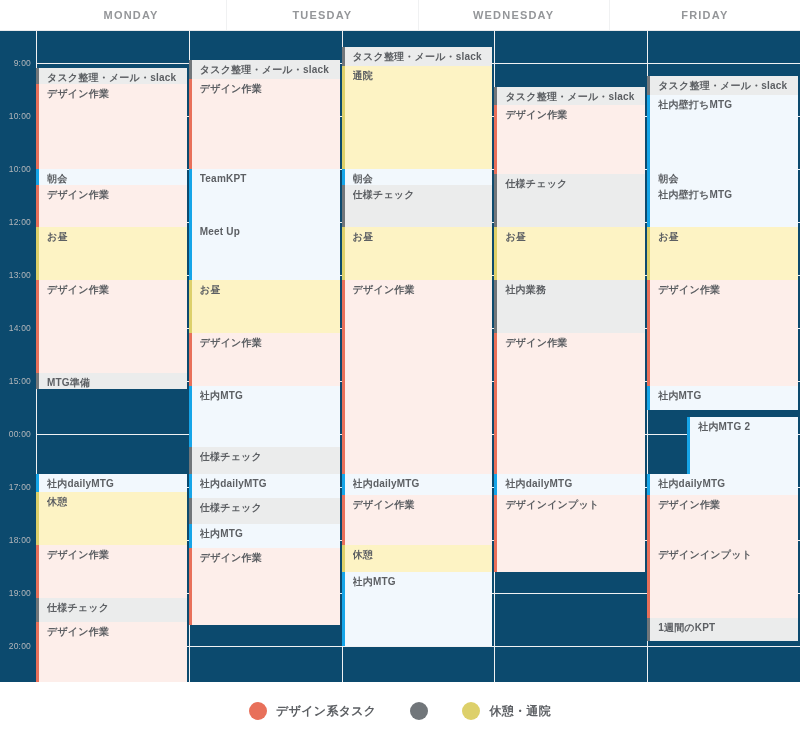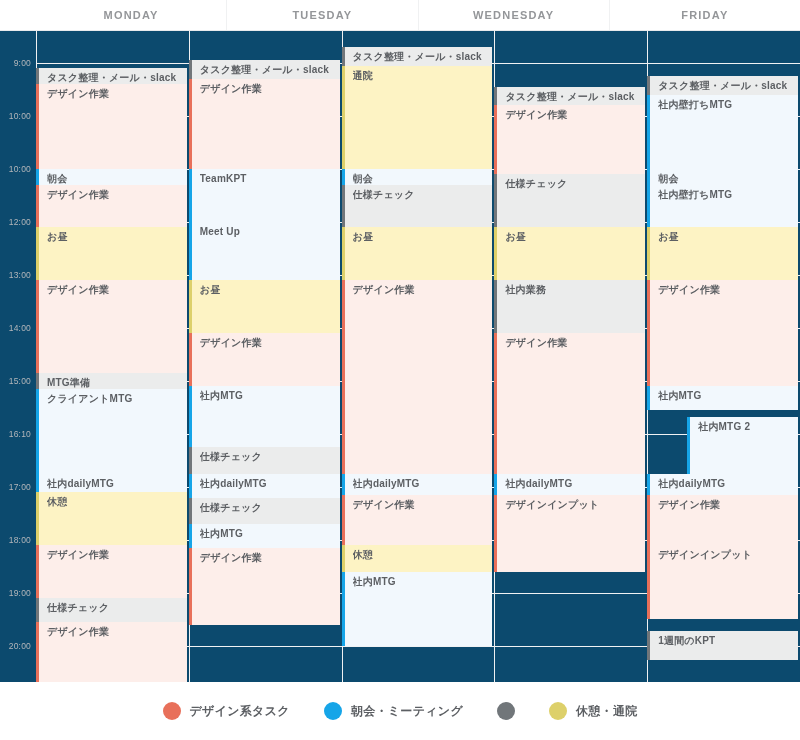--- a/index.html
+++ b/index.html
@@ -125,21 +125,21 @@
 
   <div class="grid-body">
     <div class="time-gutter" id="time-gutter">
         <div class="time-label" style="top: 32px;">9:00</div>
         <div class="time-label" style="top: 85px;">10:00</div>
         <div class="time-label" style="top: 138px;">10:00</div>
         <div class="time-label" style="top: 191px;">12:00</div>
         <div class="time-label" style="top: 244px;">13:00</div>
         <div class="time-label" style="top: 297px;">14:00</div>
         <div class="time-label" style="top: 350px;">15:00</div>
-        <div class="time-label" style="top: 403px;">16:10</div>
+        <div class="time-label" style="top: 403px;">00:00</div>
         <div class="time-label" style="top: 456px;">17:00</div>
         <div class="time-label" style="top: 509px;">18:00</div>
         <div class="time-label" style="top: 562px;">19:00</div>
         <div class="time-label" style="top: 615px;">20:00</div>
         <div class="time-label" style="top: 668px;">21:00</div>
       </div>
     <div id="hour-lines">
         <div class="hour-line" style="top: 32px;"></div>
         <div class="hour-line" style="top: 85px;"></div>
         <div class="hour-line" style="top: 138px;"></div>
@@ -177,23 +177,20 @@
           </div>
           <div class="event cat-rest" style="top: 196.3px; height: 53px;">
             <span class="etitle">お昼</span>
           </div>
           <div class="event cat-design" style="top: 249.3px; height: 92.75px;">
             <span class="etitle">デザイン作業</span>
           </div>
           <div class="event cat-other" style="top: 342.05px; height: 15.9px;">
             <span class="etitle">MTG準備</span>
           </div>
-          <div class="event cat-meeting" style="top: 357.95px; height: 84.8px;">
-            <span class="etitle">クライアントMTG</span>
-          </div>
           <div class="event cat-meeting" style="top: 442.75px; height: 18.55px;">
             <span class="etitle">社内dailyMTG</span>
           </div>
           <div class="event cat-rest" style="top: 461.3px; height: 53px;">
             <span class="etitle">休憩</span>
           </div>
           <div class="event cat-design" style="top: 514.3px; height: 53px;">
             <span class="etitle">デザイン作業</span>
           </div>
           <div class="event cat-other" style="top: 567.3px; height: 23.85px;">
@@ -326,37 +323,33 @@
           </div>
           <div class="event cat-meeting" style="top: 442.75px; height: 21.2px;">
             <span class="etitle">社内dailyMTG</span>
           </div>
           <div class="event cat-design" style="top: 463.95px; height: 50.35px;">
             <span class="etitle">デザイン作業</span>
           </div>
           <div class="event cat-design" style="top: 514.3px; height: 74.2px;">
             <span class="etitle">デザインインプット</span>
           </div>
-          <div class="event cat-other" style="top: 600px; height: 29px;">
+          <div class="event cat-other" style="top: 587px; height: 23px;">
             <span class="etitle">1週間のKPT</span>
           </div>
         </div>
       </div>
   </div>
 
   <div class="legend" id="legend">
       <div class="legend-item">
         <span class="legend-dot" style="background: rgb(232, 112, 90);"></span>
         <span class="legend-label">デザイン系タスク</span>
       </div>
       <div class="legend-item">
-        <span class="legend-dot" style="background: rgb(22, 165, 232);"></span>
-        <span class="legend-label">朝会・ミーティング</span>
-      </div>
-      <div class="legend-item">
         <span class="legend-dot" style="background: rgb(113, 118, 122);"></span>
       </div>
       <div class="legend-item">
         <span class="legend-dot" style="background: rgb(221, 208, 106);"></span>
         <span class="legend-label">休憩・通院</span>
       </div>
     </div>
 
 </div>
 

